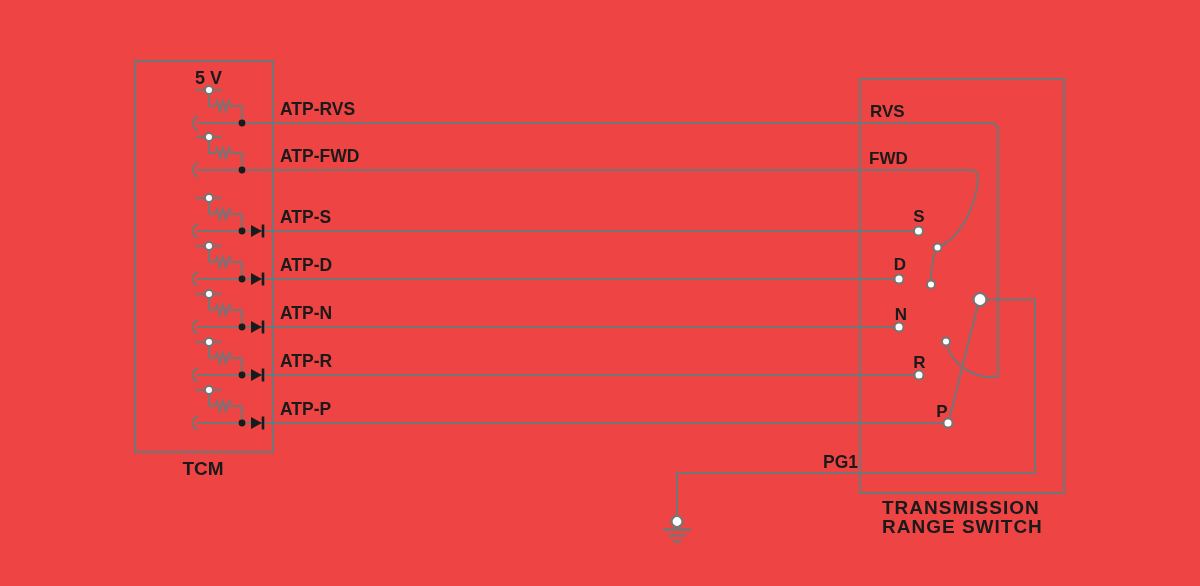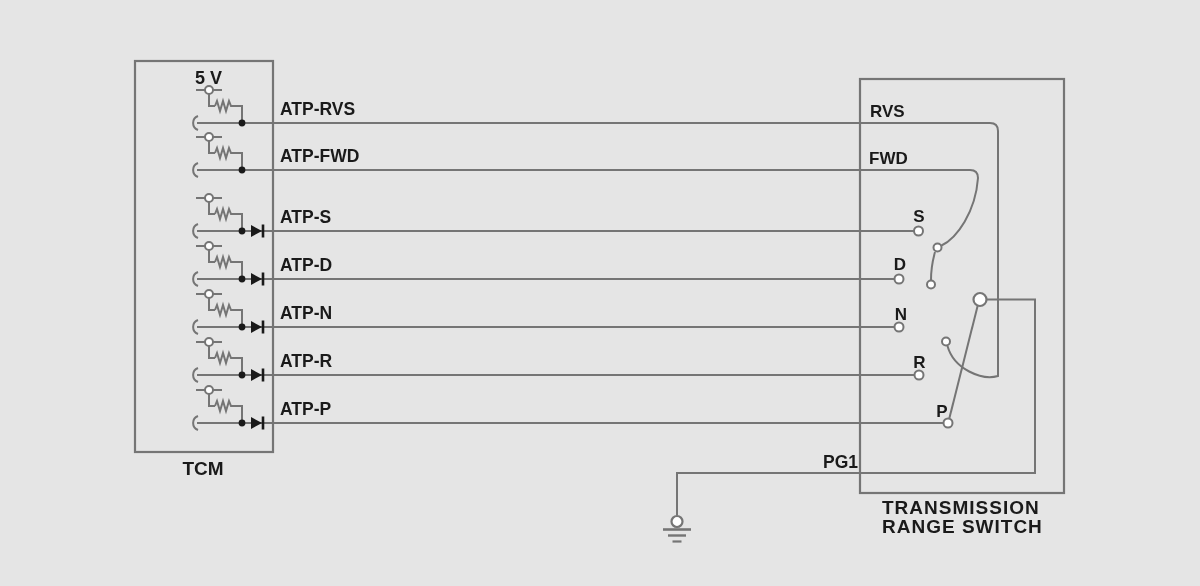--- a/index.html
+++ b/index.html
@@ -1,16 +1,16 @@
 <!DOCTYPE html>
 <html><head>
 <meta charset="utf-8">
 <style>
   html,body{margin:0;padding:0;background:#ffffff;}
-  #stage{position:relative;width:1200px;height:586px;background:#e5e5e5;overflow:hidden;
+  #stage{position:relative;width:1200px;height:586px;background:#ef4444;overflow:hidden;
          font-family:"Liberation Sans",sans-serif;}
   svg{position:absolute;left:0;top:0;}
   .w   {stroke:#757575;stroke-width:2;fill:none;}
   .bx  {stroke:#757575;stroke-width:2.2;fill:none;}
   .oc  {fill:#ffffff;stroke:#757575;stroke-width:2;}
   .oc2 {fill:#ffffff;stroke:#757575;stroke-width:2.2;}
   .gnd {stroke:#757575;fill:none;}
   .dot {fill:#1a1a1a;stroke:none;}
   .dk  {fill:#1a1a1a;stroke:none;}
   .dkl {stroke:#1a1a1a;stroke-width:2.6;fill:none;}

